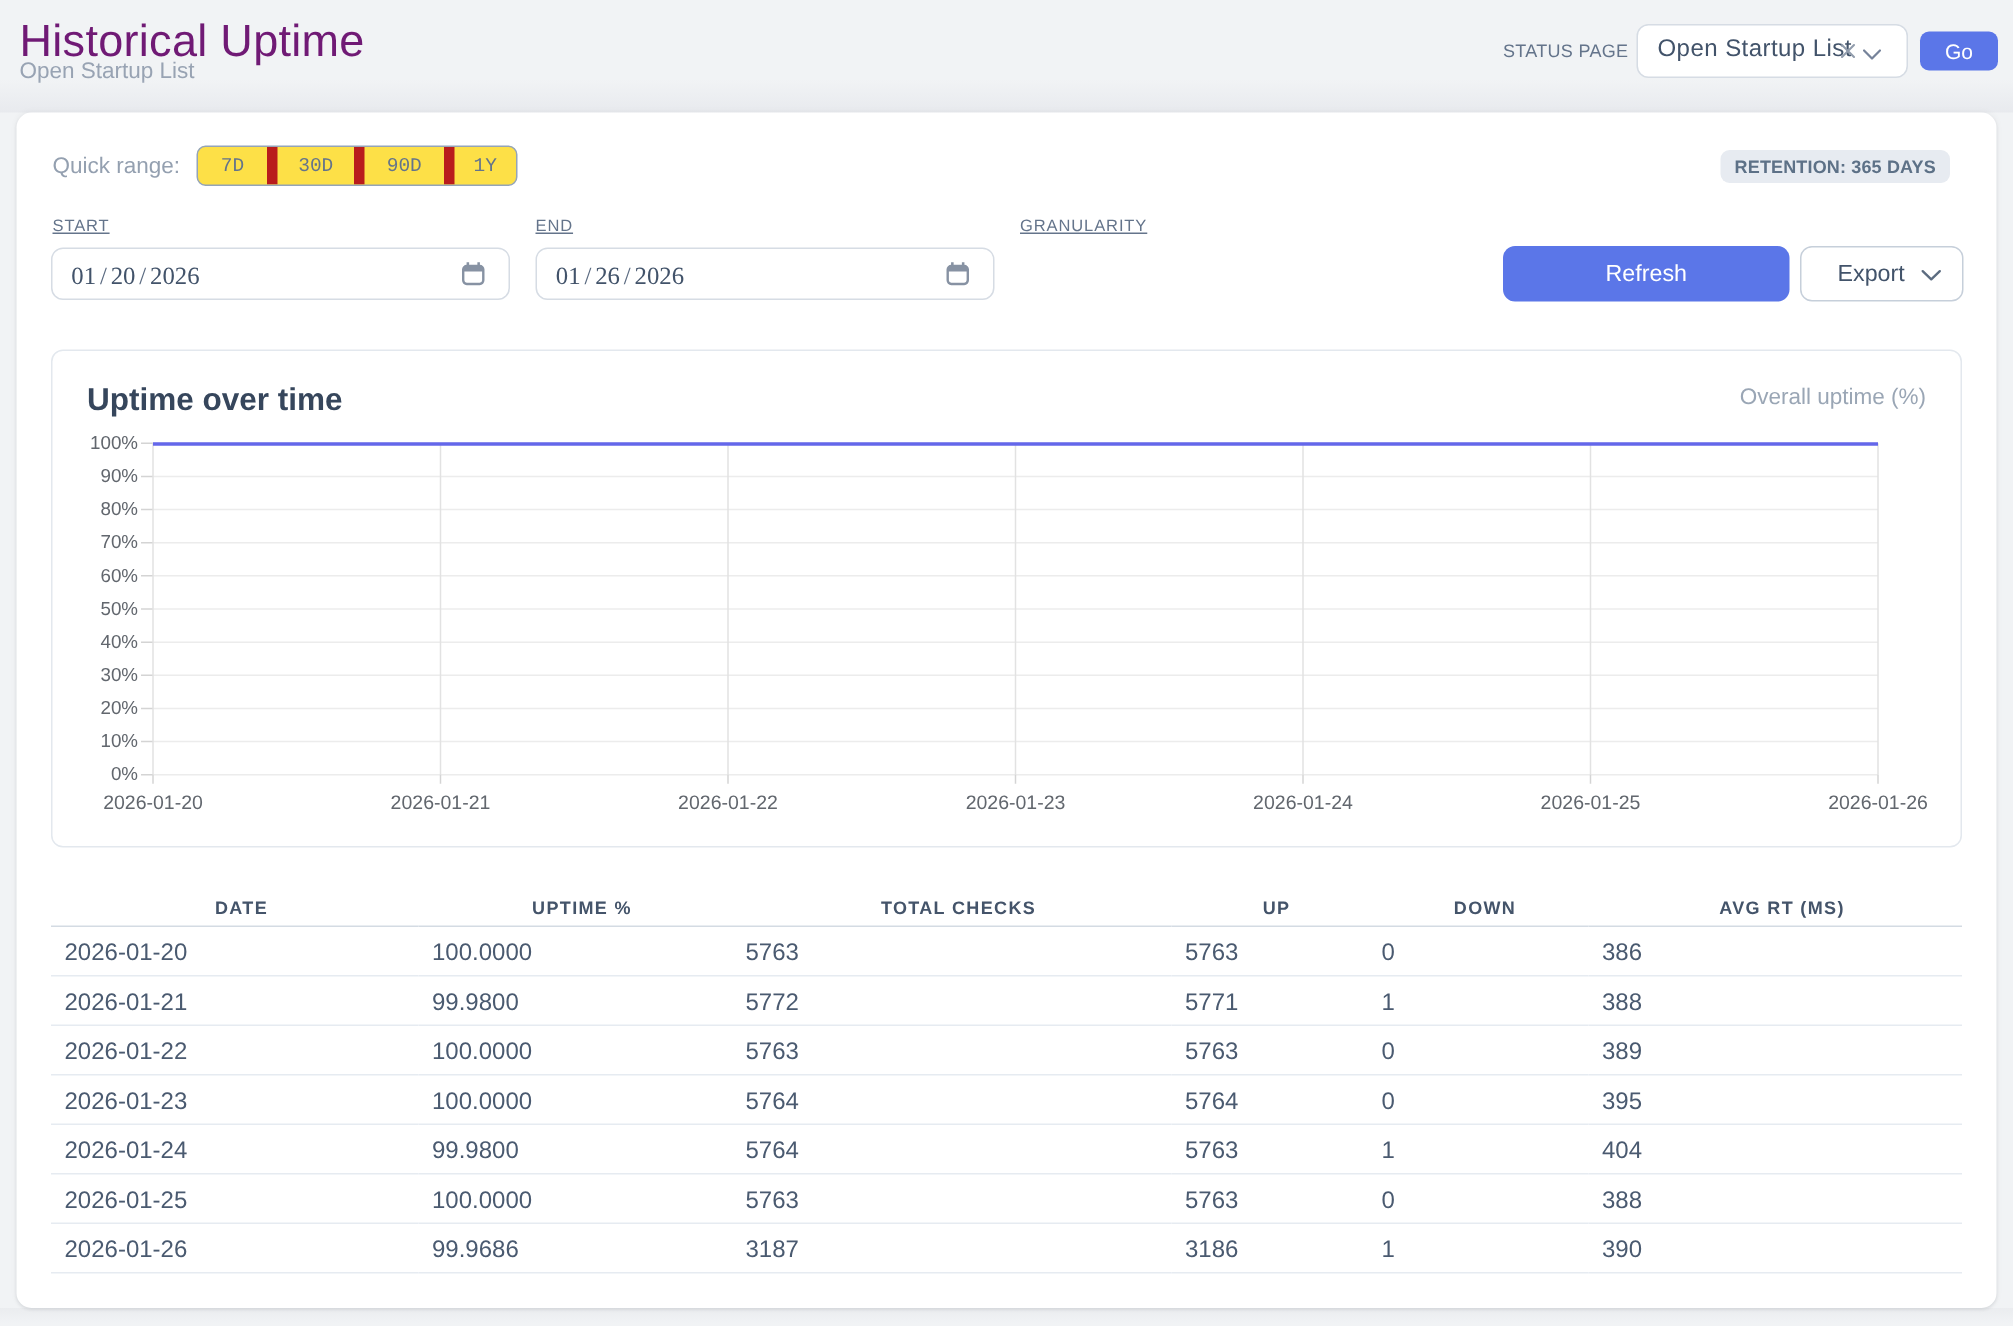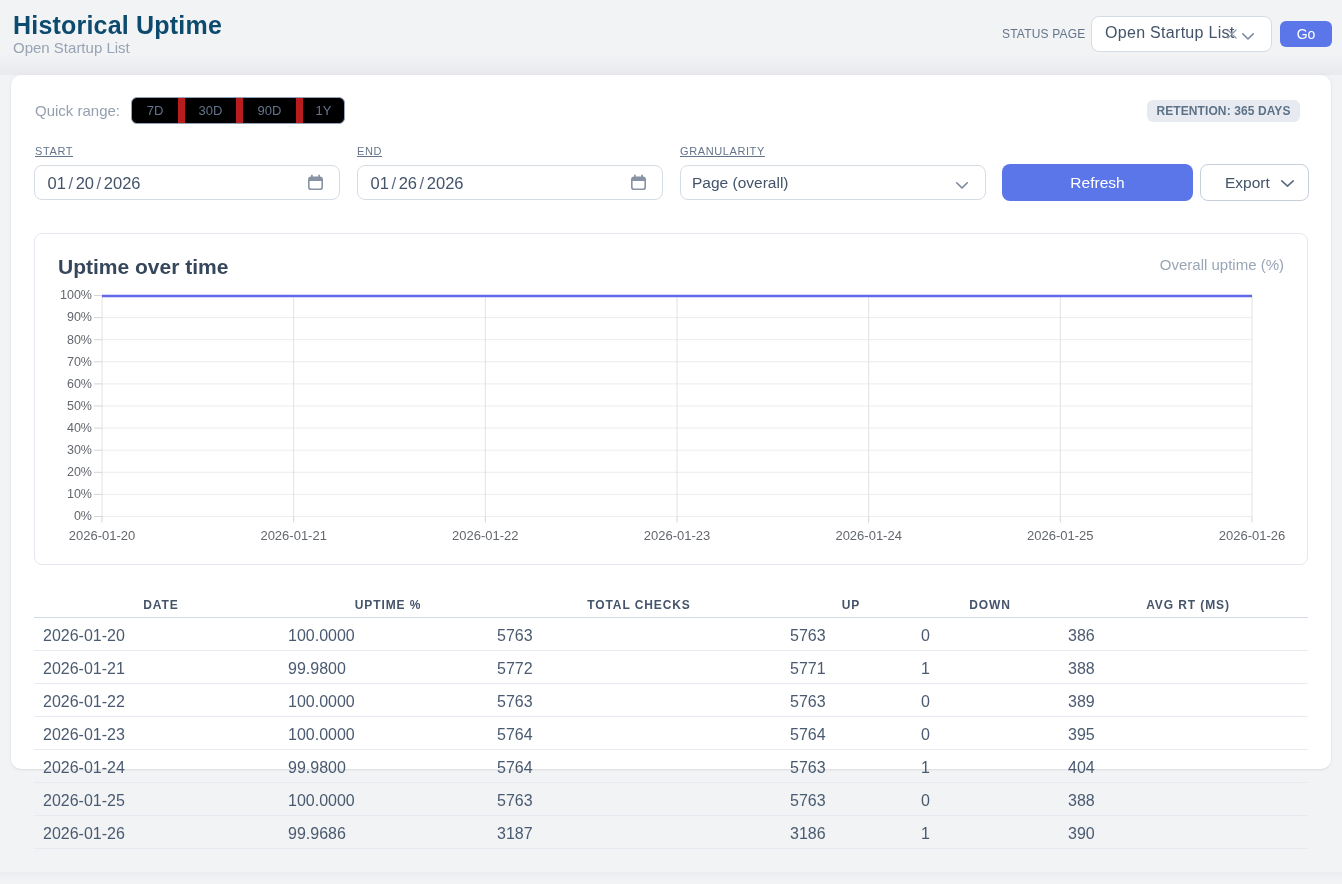--- a/index.html
+++ b/index.html
@@ -1,43 +1,43 @@
 <!DOCTYPE html>
 <html><head>
 <meta charset="utf-8">
 <style>
 * { margin:0; padding:0; box-sizing:border-box; }
 html,body { width:1342px; height:884px; overflow:hidden; }
 body { background:#f1f3f5; font-family:"Liberation Sans",sans-serif; position:relative; }
 .abs { position:absolute; }
 
 
-#title { left:13px; top:11px; font-size:25px; font-weight:700; color:#0c4a6e; letter-spacing:0.2px; }
+#title { left:13px; top:11px; font-size:30px; font-weight:400; color:#701a75; letter-spacing:0.2px; }
 #subtitle { left:13px; top:39px; font-size:15px; color:#98a3b3; }
 #sp-label { left:1002px; top:27px; font-size:12px; color:#64748b; letter-spacing:0.2px; }
 #sp-select { left:1091px; top:16px; width:181px; height:36px; background:#fff; border:1px solid #d6dce4; border-radius:8px; }
 #sp-select .txt { position:absolute; left:13px; top:7px; font-size:16px; letter-spacing:0.3px; color:#42536a; }
 #sp-select .x { position:absolute; left:134px; top:11px; }
 #sp-select .chev { position:absolute; right:16px; top:15px; }
 #go { left:1280px; top:21px; width:52px; height:26px; background:#5b76e8; border-radius:6px; color:#fff; font-size:14px; text-align:center; line-height:26px; }
 
 
-#card { left:11px; top:75px; width:1320px; height:694px; background:#fff; border-radius:10px; box-shadow:0 1px 2px rgba(16,24,40,0.07), 0 0 4px rgba(16,24,40,0.05); }
+#card { left:11px; top:75px; width:1320px; height:797px; background:#fff; border-radius:10px; box-shadow:0 1px 2px rgba(16,24,40,0.07), 0 0 4px rgba(16,24,40,0.05); }
 #topshade { left:0; top:53px; width:1342px; height:22px; background:linear-gradient(to bottom, rgba(233,235,238,0), #e8eaee); }
 #botshade { left:0; top:872px; width:1342px; height:10px; background:linear-gradient(to bottom, #eaecef, rgba(241,243,245,0)); }
 
 #qr-label { left:24px; top:27px; font-size:15px; color:#94a0b0; }
-#seg { left:120px; top:22px; height:27px; display:flex; border:1px solid #94a4b8; border-radius:6px; background:#000000; overflow:hidden; }
+#seg { left:120px; top:22px; height:27px; display:flex; border:1px solid #94a4b8; border-radius:6px; background:#fde047; overflow:hidden;font-family:Liberation Mono, monospace; }
 #seg div { font-size:13px; color:#64748b; text-align:center; line-height:25px; border-left:7px solid #b91c1c; }
 #seg div:first-child { border-left:none; }
 #badge { left:1136px; top:25px; width:153px; height:22px; background:#e7ebf1; border-radius:6px; font-size:12px; font-weight:700; letter-spacing:0.1px; color:#5d7187; text-align:center; line-height:22px; }
 
 .flabel { font-size:11px; color:#64748b; letter-spacing:0.6px; top:70px;text-decoration:underline; }
 .finput { top:90px; height:35px; border:1px solid #d6dce4; border-radius:8px; background:#fff; }
-.dateval { position:absolute; left:12.5px; top:7.5px; font-size:16.5px; color:#42536a; }
+.dateval { position:absolute; left:12.5px; top:7.5px; font-size:16.5px; color:#42536a;font-family:Liberation Serif, serif; }
 .dateval i { font-style:normal; margin:0 2.6px; color:#5a6a80; }
 .calico { position:absolute; right:15px; top:8px; }
 .fselect .txt { position:absolute; left:11px; top:8px; font-size:15.5px; color:#42536a; }
 .fselect .chev { position:absolute; right:16px; top:14.5px; }
 #refresh { left:991px; top:89px; width:191px; height:37px; background:#5b76e8; border-radius:8px; color:#fff; font-size:15.5px; text-align:center; line-height:37px; }
 #export { left:1189px; top:89px; width:109px; height:37px; background:#fff; border:1px solid #c6cfda; border-radius:8px; }
 #export .txt { position:absolute; left:24px; top:9px; font-size:15.5px; color:#42536a; }
 #export .chev { position:absolute; right:13px; top:14px; }
 
 
@@ -90,26 +90,20 @@
         <path d="M1.9 7 v-1.3 q0-2.2 2.2-2.2 h8.8 q2.2 0 2.2 2.2 V7 z" fill="#8792a3"></path>
         <path d="M4.9 3 v-2.2 M12.1 3 v-2.2" stroke="#8792a3" stroke-width="1.7"></path>
       </svg>
   </div>
   <div class="abs finput" style="left:346px; width:306px;">
     <span class="dateval">01<i>/</i>26<i>/</i>2026</span>
     <svg class="calico" width="17" height="17" viewBox="0 0 17 17">
         <rect x="1.8" y="3.3" width="13.4" height="12" rx="2.4" fill="none" stroke="#8792a3" stroke-width="1.6"></rect>
         <path d="M1.9 7 v-1.3 q0-2.2 2.2-2.2 h8.8 q2.2 0 2.2 2.2 V7 z" fill="#8792a3"></path>
         <path d="M4.9 3 v-2.2 M12.1 3 v-2.2" stroke="#8792a3" stroke-width="1.7"></path>
-      </svg>
-  </div>
-  <div class="abs finput fselect" style="left:669px; width:306px;">
-    <span class="txt">Page (overall)</span>
-    <svg class="chev" width="14" height="9" viewBox="0 0 14 9">
-        <path d="M1.7 1.7 L7 7 L12.3 1.7" fill="none" stroke="#76839a" stroke-width="1.5" stroke-linecap="round" stroke-linejoin="round"></path>
       </svg>
   </div>
   <div class="abs" id="refresh">Refresh</div>
   <div class="abs" id="export">
     <span class="txt">Export</span>
     <svg class="chev" width="15" height="9" viewBox="0 0 15 9">
         <path d="M1.8 1.8 L7.5 7.2 L13.2 1.8" fill="none" stroke="#5c6c80" stroke-width="1.6" stroke-linecap="round" stroke-linejoin="round"></path>
       </svg>
   </div>
 

